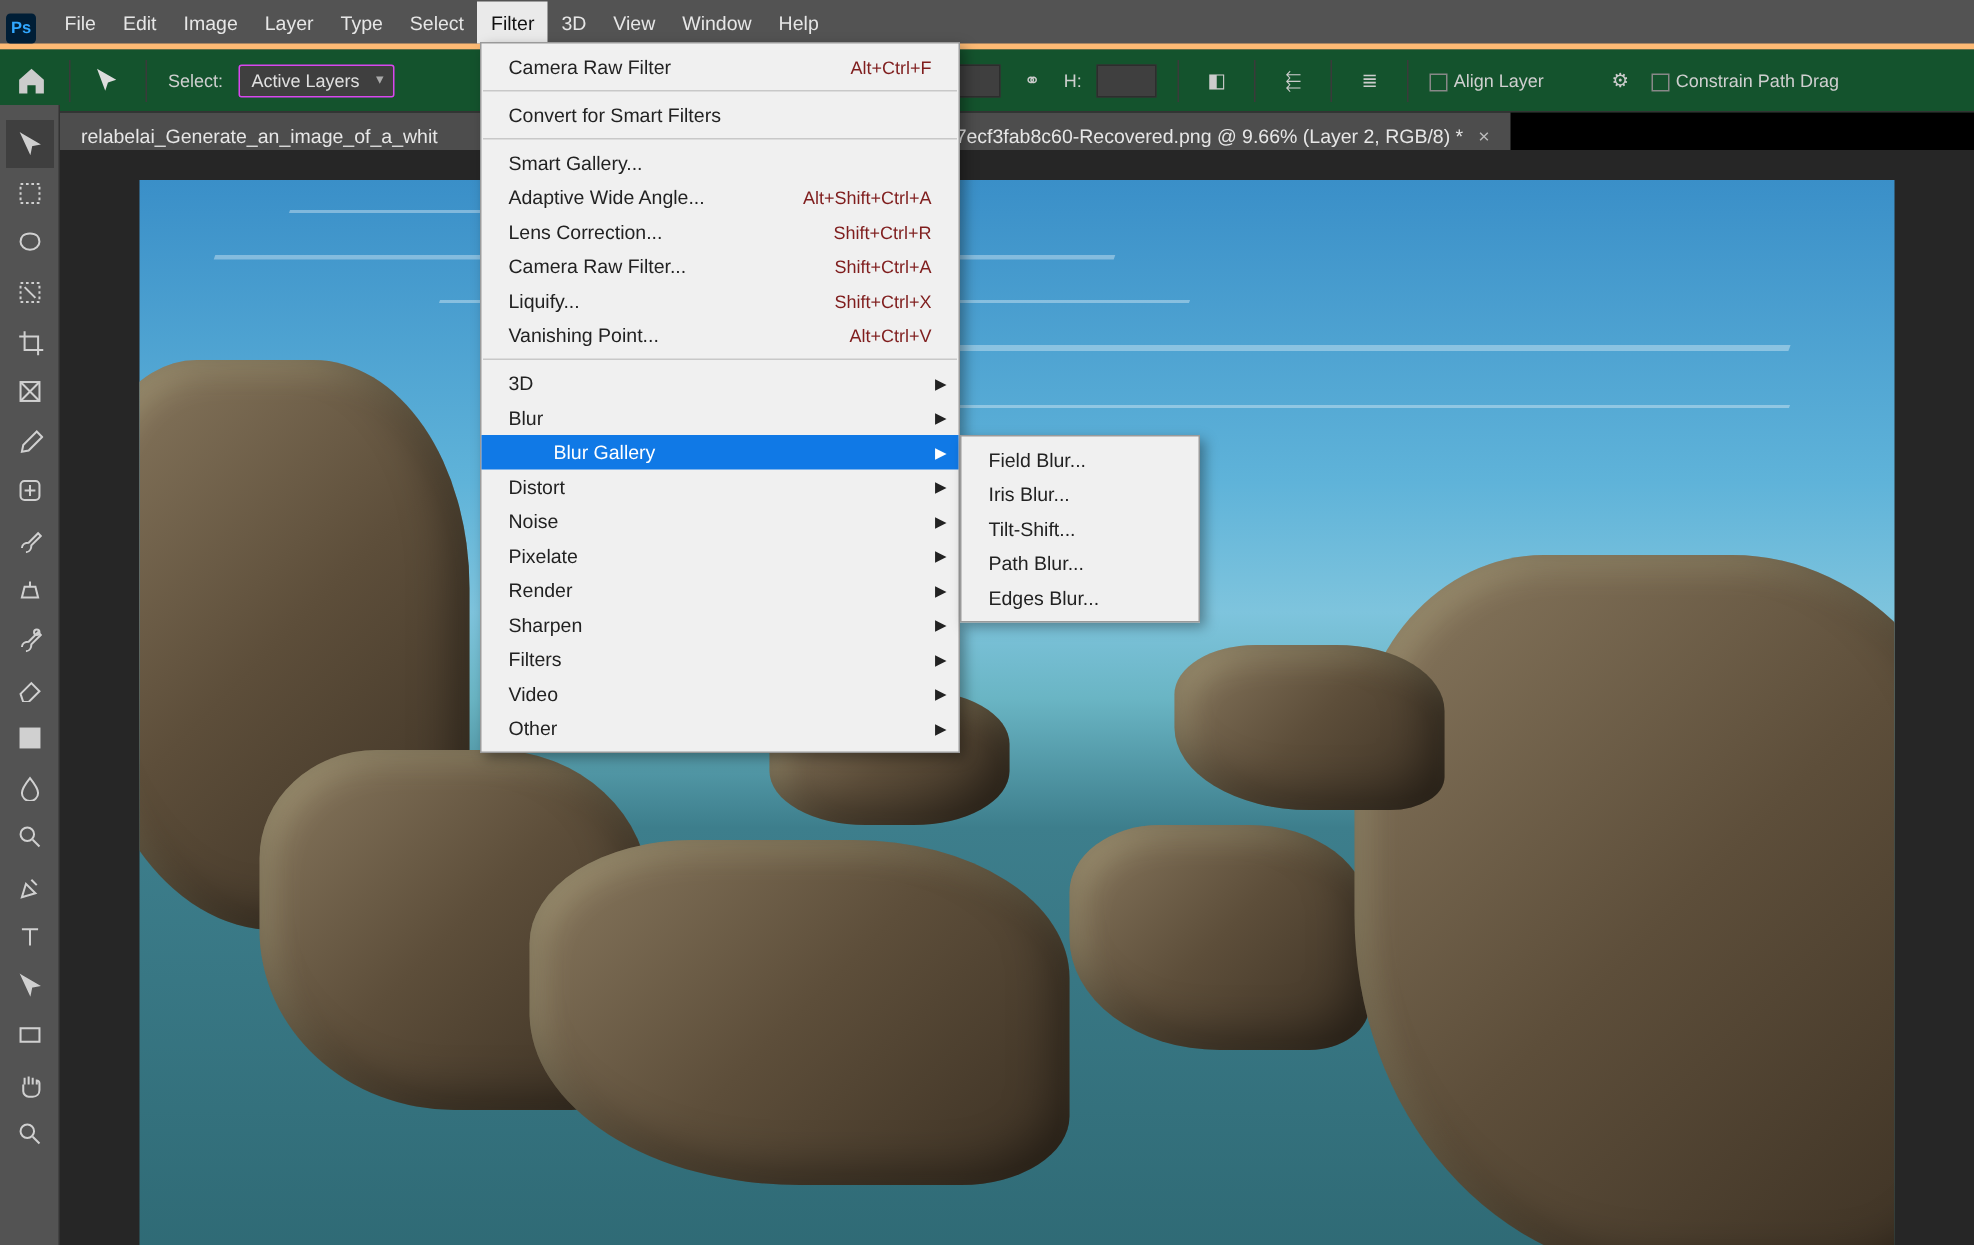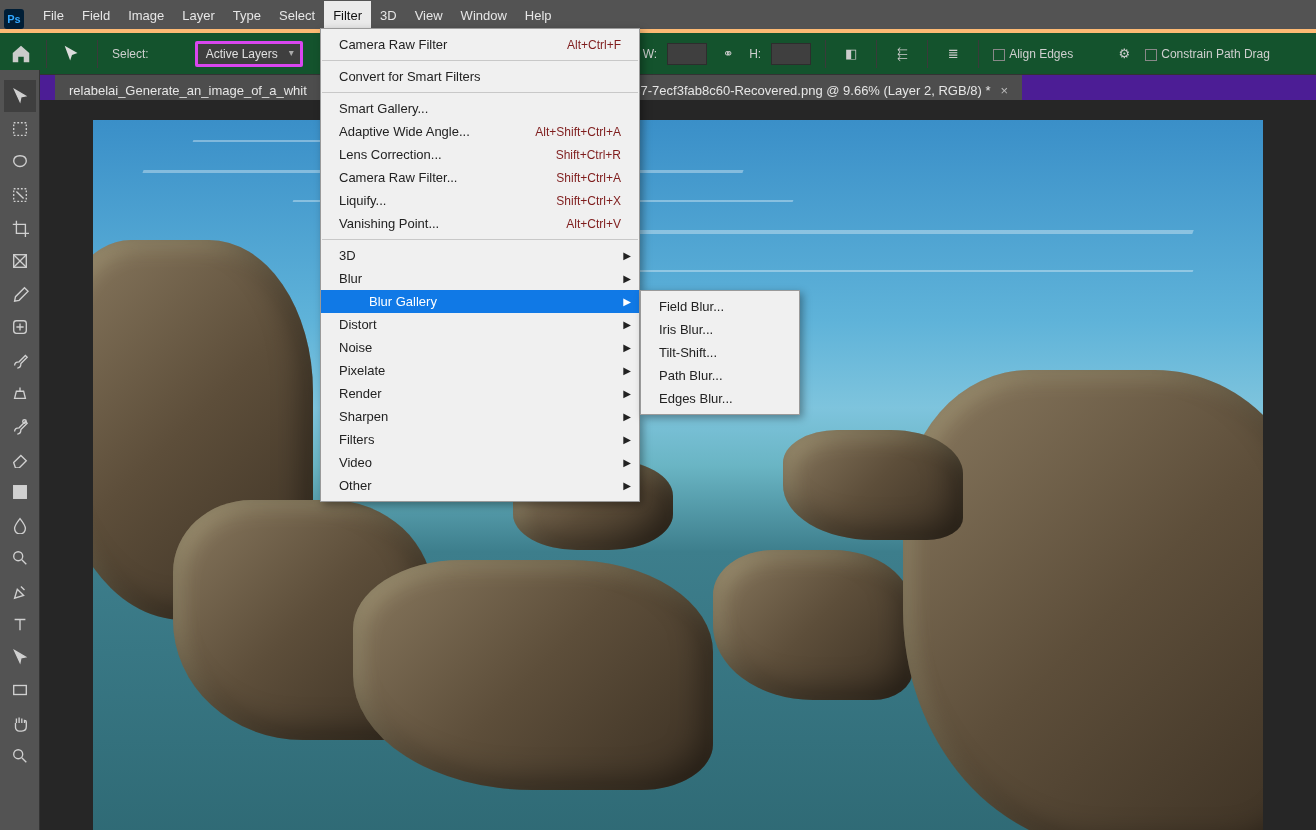--- a/index.html
+++ b/index.html
@@ -7,26 +7,26 @@
   
   #menubar { height:33px; background:#535353; display:flex; align-items:flex-end; padding:0 4px; border-bottom:4px solid #fdba74; }
   #ps-logo { width:20px; height:20px; background:#001e36; color:#31a8ff; font-weight:bold; display:flex; align-items:center; justify-content:center; font-size:11px; border-radius:3px; margin-right:10px; }
   .menu-item { padding:0 9px; height:28px; display:flex; align-items:center; color:#e6e6e6; cursor:default; }
   .menu-item.open { background:#eaeaea; color:#111; }
   
   #optionsbar { height:42px; background:#14532d; display:flex; align-items:center; padding:0 10px; border-bottom:1px solid #333; gap:10px; }
   .ob-icon { width:22px; height:22px; display:flex; align-items:center; justify-content:center; color:#ccc; }
   .ob-divider { width:1px; height:28px; background:#3a3a3a; margin:0 4px; }
   .ob-label { color:#cfcfcf; font-size:12px; }
-  .ob-select { background:#3f3f3f; border:3px solid #d946ef; padding:3px 22px 3px 8px; color:#e0e0e0; font-size:12px; position:relative; border-radius:2px;margin-left:36px;}
+  .ob-select { background:#3f3f3f; border:1px solid #d946ef; padding:3px 22px 3px 8px; color:#e0e0e0; font-size:12px; position:relative; border-radius:2px;}
   .ob-select::after{content:"▾"; position:absolute; right:6px; color:#aaa; font-size:10px;}
   .ob-field { width:40px; height:22px; background:#3f3f3f; border:1px solid #2d2d2d;}
   .ob-check { width:12px; height:12px; border:1px solid #888; display:inline-block; margin-right:4px; vertical-align:middle;}
   
-  #tabbar { height:30px; background:#4c1d95; display:flex; align-items:center;margin-left:15px; }
+  #tabbar { height:30px; background:#000000; display:flex; align-items:center; }
   .expander { width:40px; display:flex; align-items:center; justify-content:center; color:#888; font-size:10px;}
   .doc-tab { background:#4d4d4d; padding:0 14px; height:30px; display:flex; align-items:center; color:#e6e6e6; font-size:12px; max-width:1050px; white-space:nowrap; overflow:hidden; }
   .doc-tab .close { margin-left:10px; color:#bbb; }
   
   #workspace { position:absolute; top:100px; left:40px; right:0; bottom:0; background:#262626; display:flex; align-items:flex-start; justify-content:center; overflow:hidden; padding-top:20px;}
   #canvas { width:1170px; height:720px; background:linear-gradient(to bottom,#3a8fc8 0%,#5fb3d9 28%,#7ec4dd 40%,#6ab5c4 48%,#3d7e8c 60%,#2f6a75 100%); position:relative; overflow:hidden; }
   .cloud { position:absolute; background:rgba(255,255,255,0.35); height:2px; transform:skewX(-20deg);}
   .rock { position:absolute; background:linear-gradient(135deg,#8a7a60,#5d4e3a,#3a2f22); border-radius:30% 40% 20% 50%; box-shadow:inset -10px -10px 30px rgba(0,0,0,0.4), inset 10px 10px 20px rgba(255,255,200,0.2);}
   
   #toolbar { position:absolute; left:0; top:70px; width:40px; bottom:0; background:#535353; border-right:1px solid #333; display:flex; flex-direction:column; align-items:center; padding-top:10px;}
@@ -44,21 +44,21 @@
   #filter-menu { top:28px; left:320px; width:320px;}
   #blur-submenu { top:290px; left:640px; width:160px;}
 </style>
 </head>
 <body>
 
 <div id="menubar">
   <div id="ps-logo">Ps</div>
   <div id="menu-items" style="display: flex; margin-top: 18px;">
       <div class="menu-item">File</div>
-      <div class="menu-item">Field</div>
+      <div class="menu-item">Edit</div>
       <div class="menu-item">Image</div>
       <div class="menu-item">Layer</div>
       <div class="menu-item">Type</div>
       <div class="menu-item">Select</div>
       <div class="menu-item open">Filter</div>
       <div class="menu-item">3D</div>
       <div class="menu-item">View</div>
       <div class="menu-item">Window</div>
       <div class="menu-item">Help</div>
     </div>
@@ -85,21 +85,21 @@
   <span class="ob-icon">⚭</span>
   <span class="ob-label">H:</span>
   <span class="ob-field"></span>
   <span class="ob-divider"></span>
   <span class="ob-icon">◧</span>
   <span class="ob-divider"></span>
   <span class="ob-icon">⬱</span>
   <span class="ob-divider"></span>
   <span class="ob-icon">≣</span>
   <span class="ob-divider"></span>
-  <span><span class="ob-check"></span><span class="ob-label">Align Edges</span></span>
+  <span><span class="ob-check"></span><span class="ob-label">Align Layer</span></span>
   <span style="flex:0 0 20px"></span>
   <span class="ob-icon">⚙</span>
   <span><span class="ob-check"></span><span class="ob-label">Constrain Path Drag</span></span>
 </div>
 
 <div id="tabbar">
   <span class="expander">▸▸</span>
   <div class="doc-tab">
     <span>relabelai_Generate_an_image_of_a_whit</span>
     <span style="width:320px;display:inline-block"></span>

